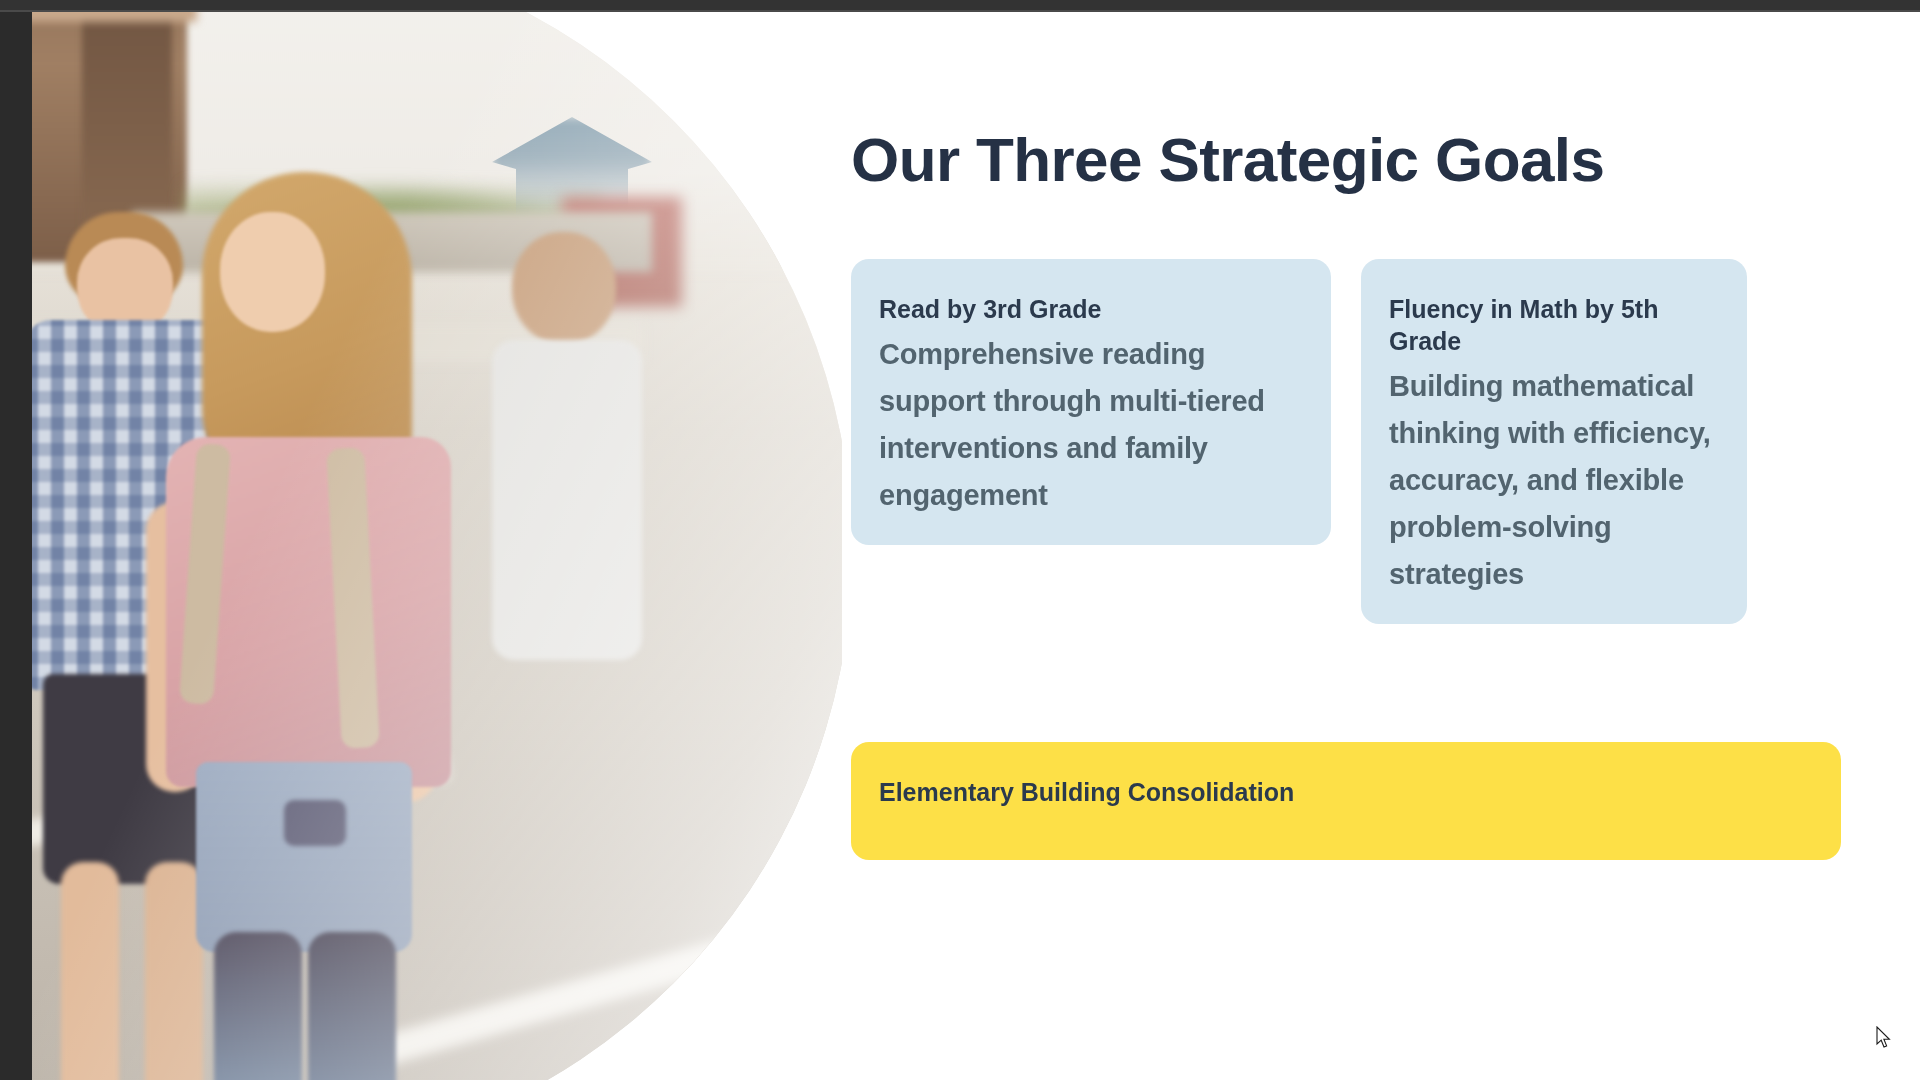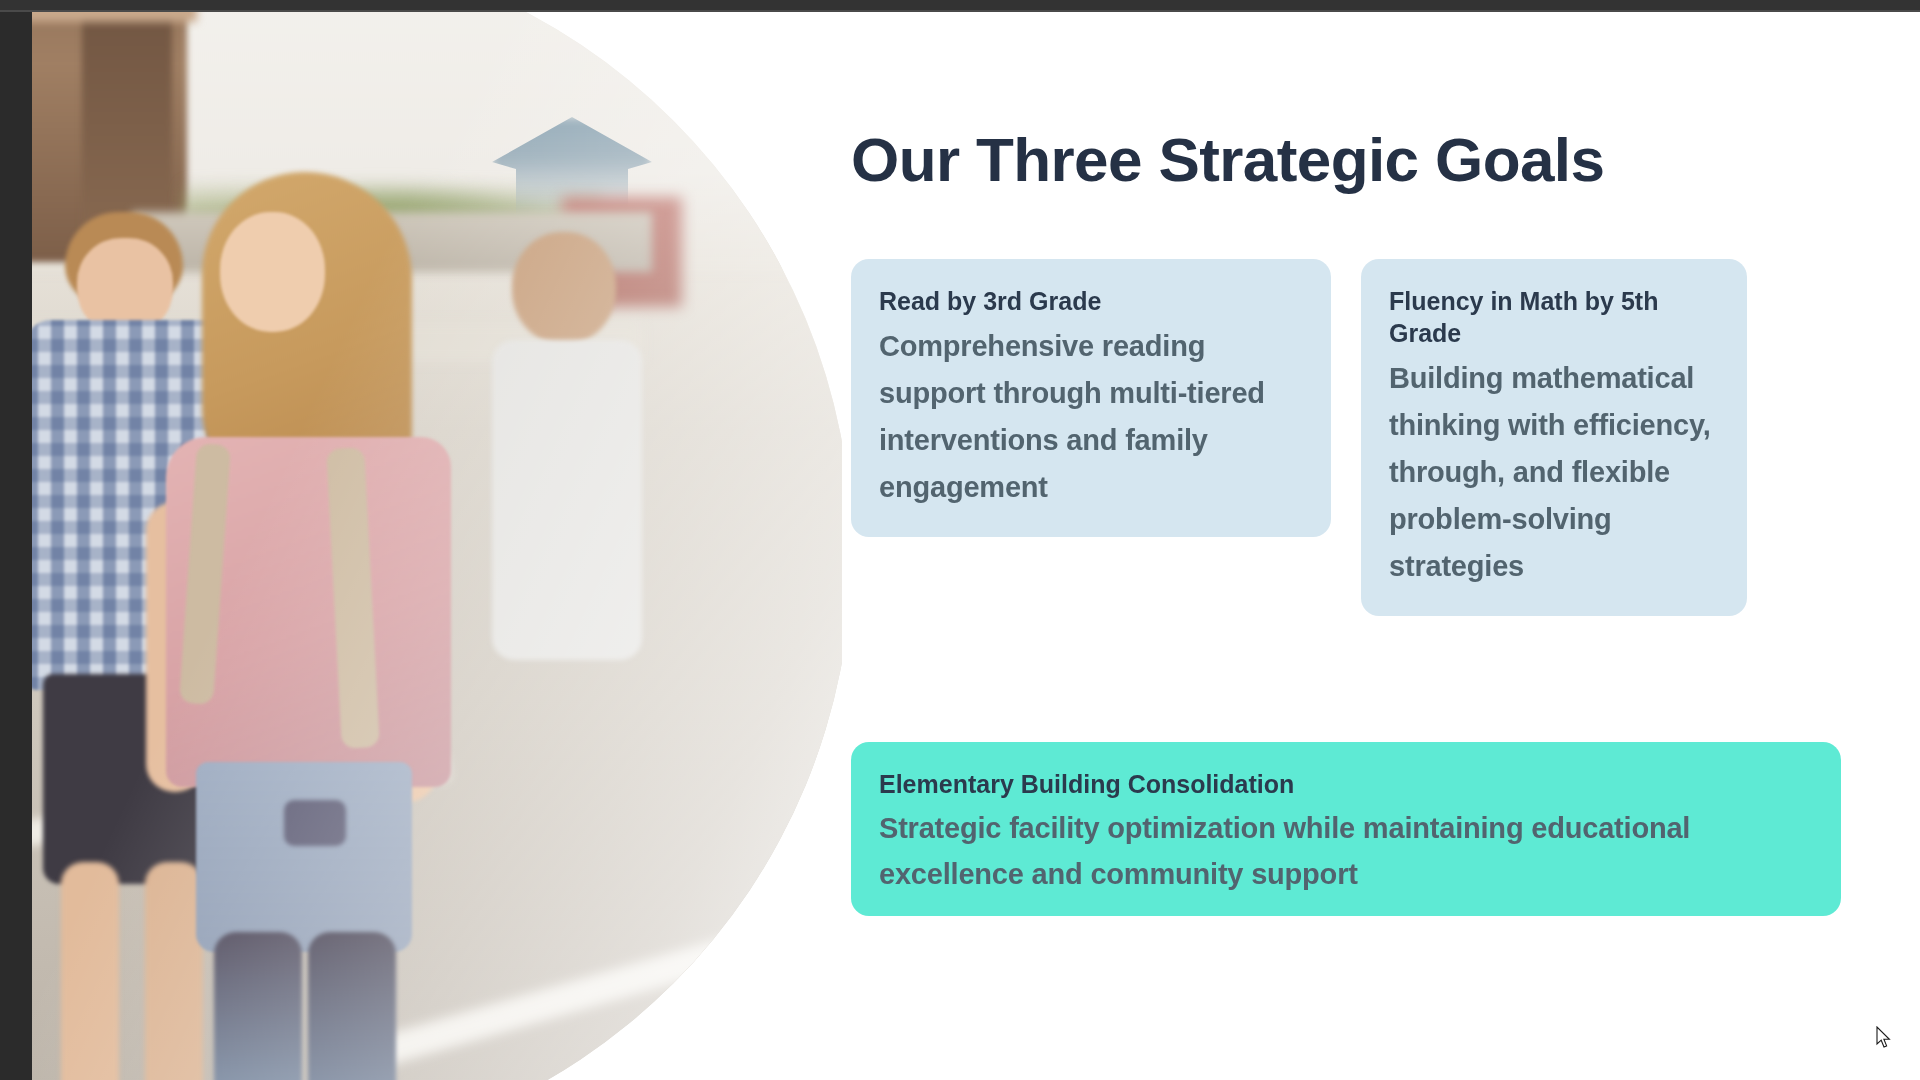--- a/index.html
+++ b/index.html
@@ -216,31 +216,32 @@
     border-radius:18px;
     padding:26px 28px 26px 28px;
   }
   .card--left  { width:480px; }
   .card--right { width:386px; }
 
   .card-wide {
     position:absolute;
     left:9px; top:730px;
     width:990px;
-    background:#5eead4;
+    background:#fde047;
     border-radius:18px;
-    padding:26px 28px 18px 28px;
+    padding:26px 28px 46px 28px;
   }
 
   .card-title {
     font-size:25px;
     font-weight:bold;
     color:#2b3a4d;
     line-height:1.28;
     margin-bottom:6px;
+    margin-top:8px;
   }
   .card-body {
     font-size:29px;
     font-weight:700;
     color:#52646f;
     line-height:1.62;
     letter-spacing:-0.2px;
   }
   .card-wide .card-body { line-height:1.58; }
 
@@ -317,28 +318,27 @@
 
       <div class="cards-row">
 
         <div class="card card--left">
           <div class="card-title">Read by 3rd Grade</div>
           <div class="card-body">Comprehensive reading support through multi-tiered interventions and family engagement</div>
         </div>
 
         <div class="card card--right">
           <div class="card-title">Fluency in Math by 5th Grade</div>
-          <div class="card-body">Building mathematical thinking with efficiency, through, and flexible problem-solving strategies</div>
+          <div class="card-body">Building mathematical thinking with efficiency, accuracy, and flexible problem-solving strategies</div>
         </div>
 
       </div>
 
       <div class="card-wide">
         <div class="card-title">Elementary Building Consolidation</div>
-        <div class="card-body">Strategic facility optimization while maintaining educational excellence and community support</div>
       </div>
 
     </div>
   </div>
 
   <div class="cursor">
     <svg width="16" height="24" viewBox="0 0 16 24">
       <path d="M1 1 L1 18 L5.2 14.2 L8 21 L10.6 19.9 L7.9 13.3 L13.4 13.3 Z" fill="#ffffff" stroke="#1a1a1a" stroke-width="1.1"></path>
     </svg>
   </div>

